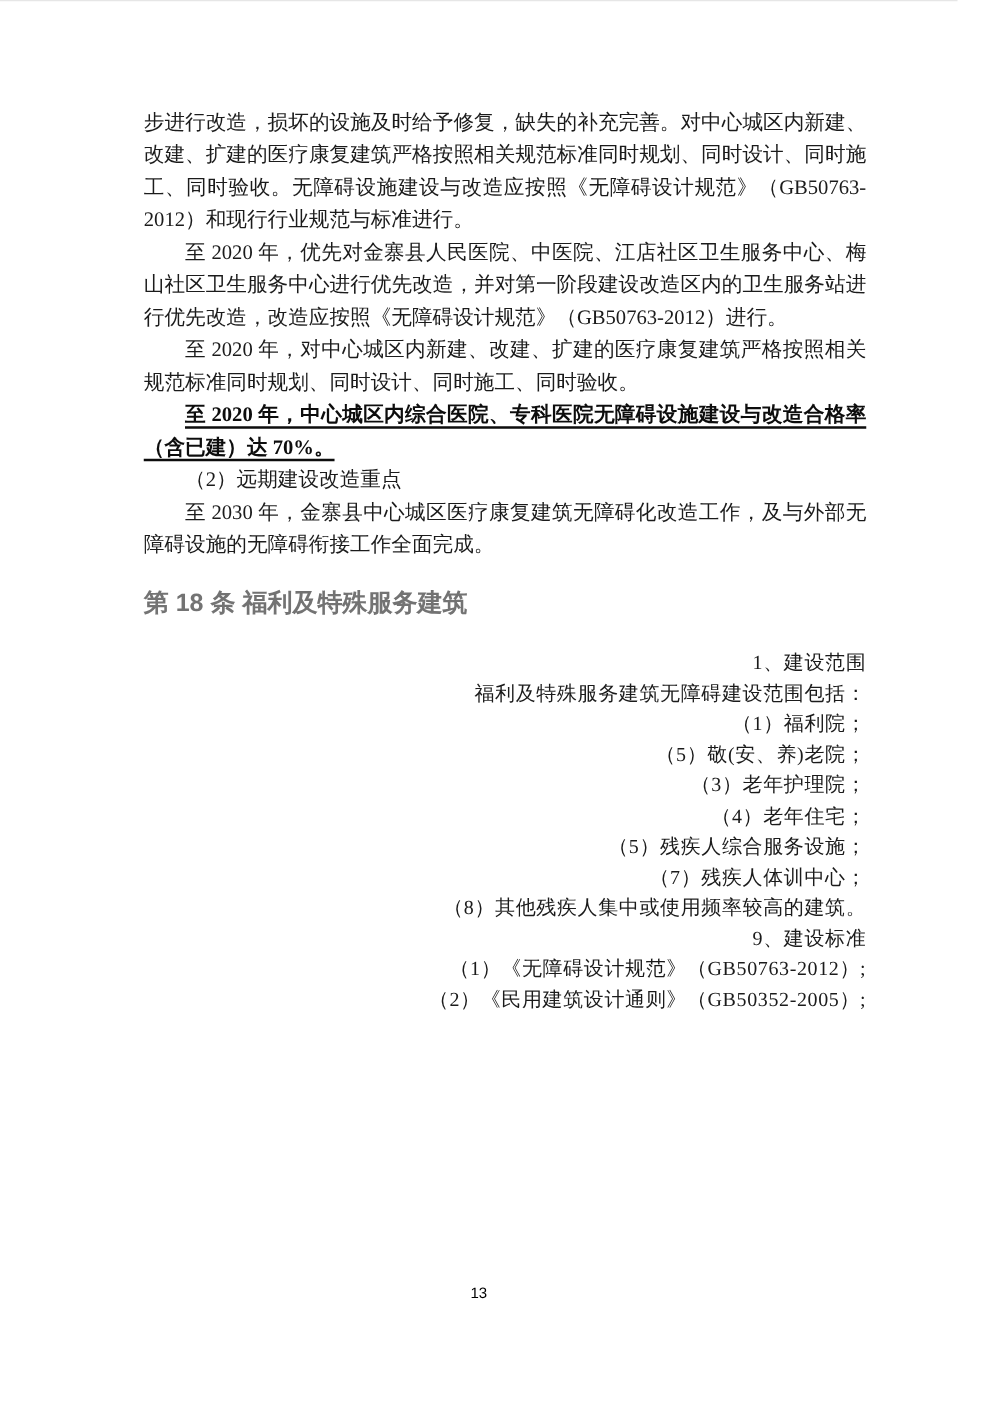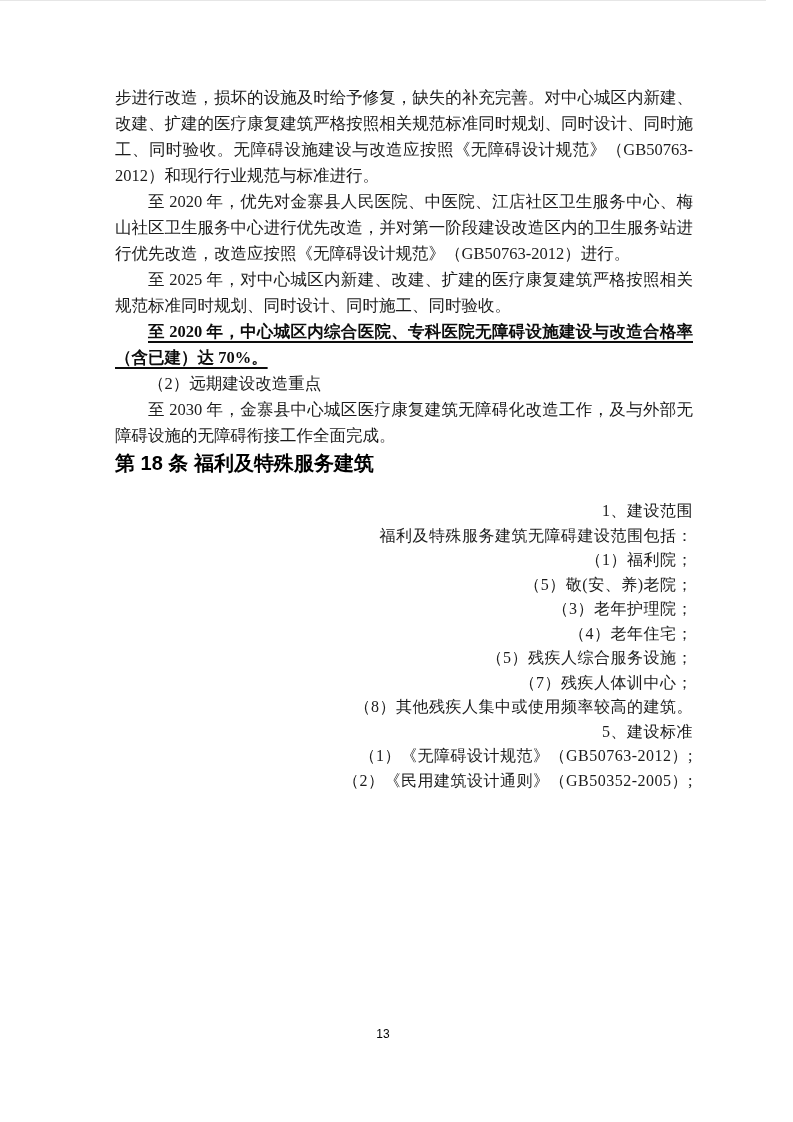--- a/index.html
+++ b/index.html
@@ -27,25 +27,25 @@
   p.ind{text-indent:33px;}
   p.noind{text-indent:0;}
   p.bold-ul{
     font-weight:700;
     color:#0d0d0d;
     text-decoration:underline;
     text-decoration-thickness:2px;
     text-underline-offset:4px;
   }
   .heading{
-    margin:0 0 0 0;
+    margin:20px 0 0 0;
     font-size:20px;
     line-height:28px;
     font-weight:700;
-    color:#000000;
+    color:#737373;
     font-family:"Liberation Sans","DejaVu Sans",sans-serif;
   }
   .list{margin-top:22px;}
   .list p{
     margin:0;
     font-size:16px;
     line-height:24.5px;
     text-indent:32px;
     letter-spacing:0.5px;
     text-align:right;
@@ -61,39 +61,39 @@
 </style>
 </head>
 <body>
 
 <div class="page">
   <div class="content">
 
     <div class="body-text">
       <p class="noind">步进行改造，损坏的设施及时给予修复，缺失的补充完善。对中心城区内新建、改建、扩建的医疗康复建筑严格按照相关规范标准同时规划、同时设计、同时施工、同时验收。无障碍设施建设与改造应按照《无障碍设计规范》（GB50763-2012）和现行行业规范与标准进行。</p>
       <p class="ind">至 2020 年，优先对金寨县人民医院、中医院、江店社区卫生服务中心、梅山社区卫生服务中心进行优先改造，并对第一阶段建设改造区内的卫生服务站进行优先改造，改造应按照《无障碍设计规范》（GB50763-2012）进行。</p>
-      <p class="ind">至 2025 年，对中心城区内新建、改建、扩建的医疗康复建筑严格按照相关规范标准同时规划、同时设计、同时施工、同时验收。</p>
+      <p class="ind">至 2020 年，对中心城区内新建、改建、扩建的医疗康复建筑严格按照相关规范标准同时规划、同时设计、同时施工、同时验收。</p>
       <p class="ind bold-ul">至 2020 年，中心城区内综合医院、专科医院无障碍设施建设与改造合格率（含已建）达 70%。</p>
       <p class="ind">（2）远期建设改造重点</p>
       <p class="ind">至 2030 年，金寨县中心城区医疗康复建筑无障碍化改造工作，及与外部无障碍设施的无障碍衔接工作全面完成。</p>
     </div>
 
     <h2 class="heading">第 18 条  福利及特殊服务建筑</h2>
 
     <div class="list">
       <p>1、建设范围</p>
       <p>福利及特殊服务建筑无障碍建设范围包括：</p>
       <p>（1）福利院；</p>
       <p>（5）敬(安、养)老院；</p>
       <p>（3）老年护理院；</p>
       <p>（4）老年住宅；</p>
       <p>（5）残疾人综合服务设施；</p>
       <p>（7）残疾人体训中心；</p>
       <p>（8）其他残疾人集中或使用频率较高的建筑。</p>
-      <p>5、建设标准</p>
+      <p>9、建设标准</p>
       <p>（1）《无障碍设计规范》（GB50763-2012）;</p>
       <p>（2）《民用建筑设计通则》（GB50352-2005）;</p>
     </div>
 
   </div>
 
   <div class="footer">13</div>
 </div>
 
 </body></html>

